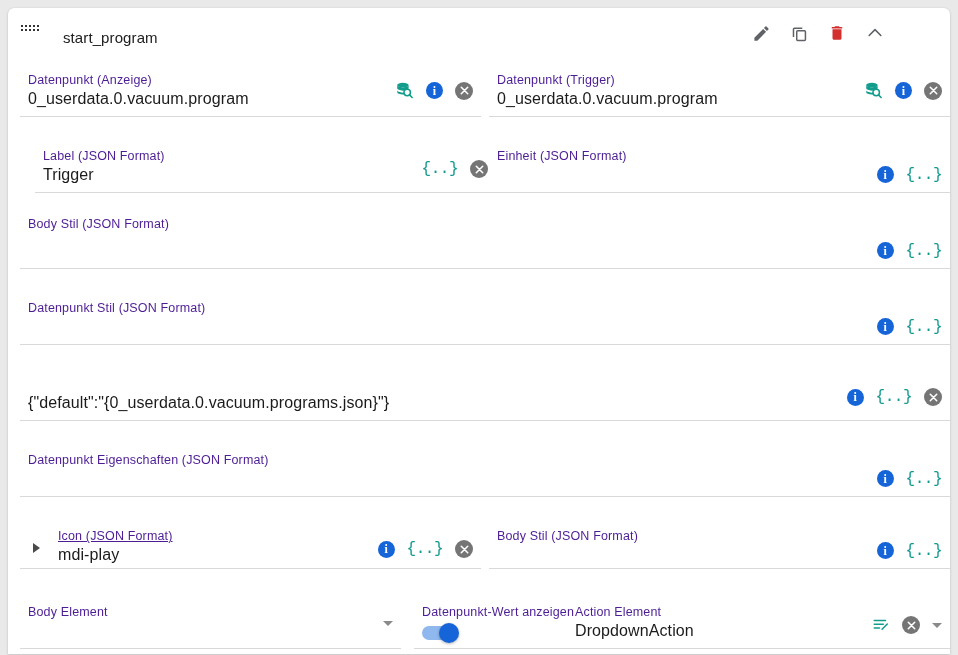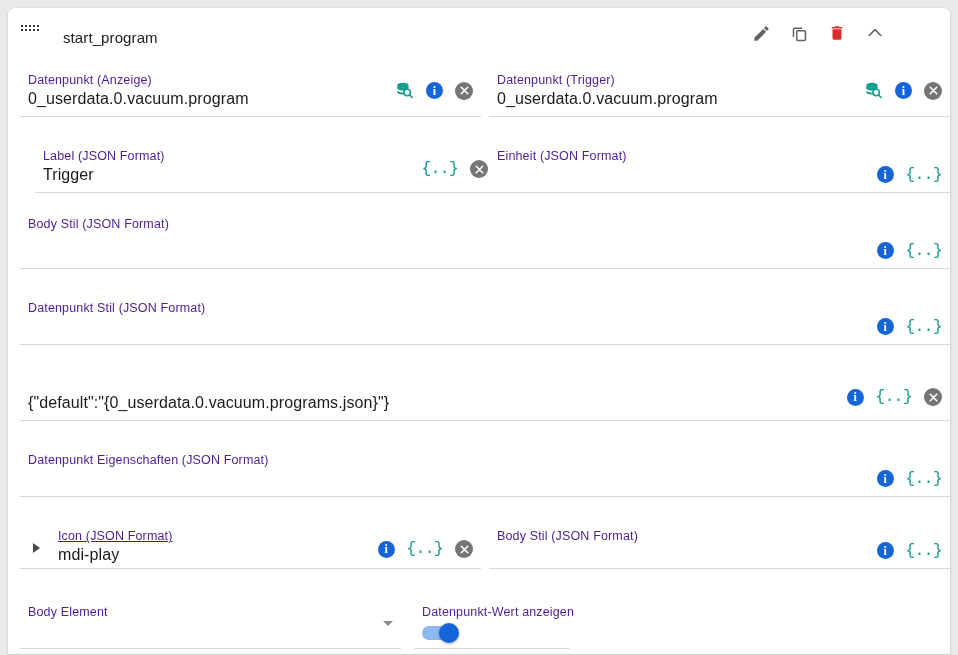--- a/index.html
+++ b/index.html
@@ -280,14 +280,33 @@
 
   <div class="cell" style="left:398px;top:588px;width:156px;height:53px;margin-left:8px;">
     <div class="lbl" style="left:8px;top:9px;">Datenpunkt-Wert anzeigen</div>
     <div class="toggle" style="position:absolute;left:8px;top:27px;">
       <span class="trk"></span>
       <span class="knb"></span>
     </div>
     <div class="ul"></div>
   </div>
 
+  <div class="cell" style="left:559px;top:588px;width:383px;height:53px;">
+    <div class="lbl" style="left:8px;top:9px;">Action Element</div>
+    <div class="val" style="left:8px;top:26px;">DropdownAction</div>
+    <div class="icons" style="right:8px;top:20px;">
+      <span class="ic">
+        <svg width="18" height="18" viewBox="0 0 24 24" stroke="#119c8c" stroke-width="2" stroke-linecap="round" fill="none">
+          <path d="M3 6h15M3 11h12M3 16h7"></path>
+          <path d="M20.4 10.6l-7 7" stroke-width="2"></path>
+        </svg>
+      </span>
+      <span class="clr">
+        <svg width="11" height="11" viewBox="0 0 24 24" stroke="#fff" stroke-width="3.4" stroke-linecap="round">
+          <path d="M5 5l14 14M19 5L5 19"></path>
+        </svg>
+      </span>
+      <span class="caret-dn"></span>
+    </div>
+    <div class="ul"></div>
+  </div>
 
 </div>
 
 </body></html>

